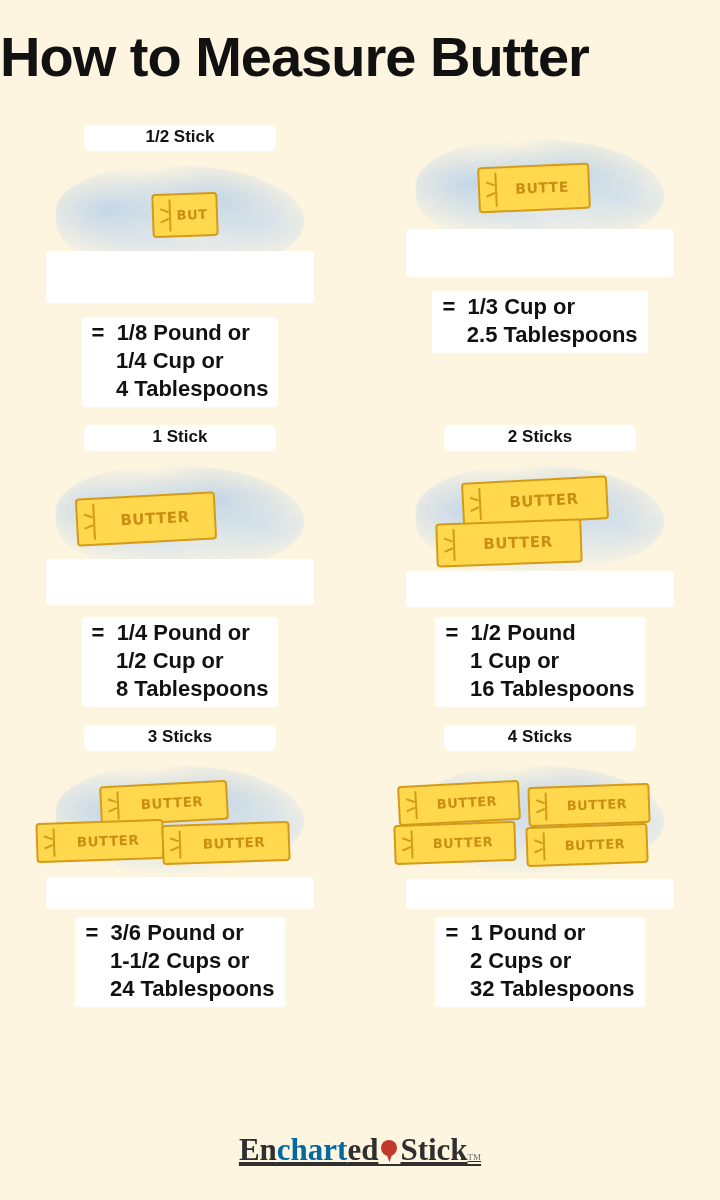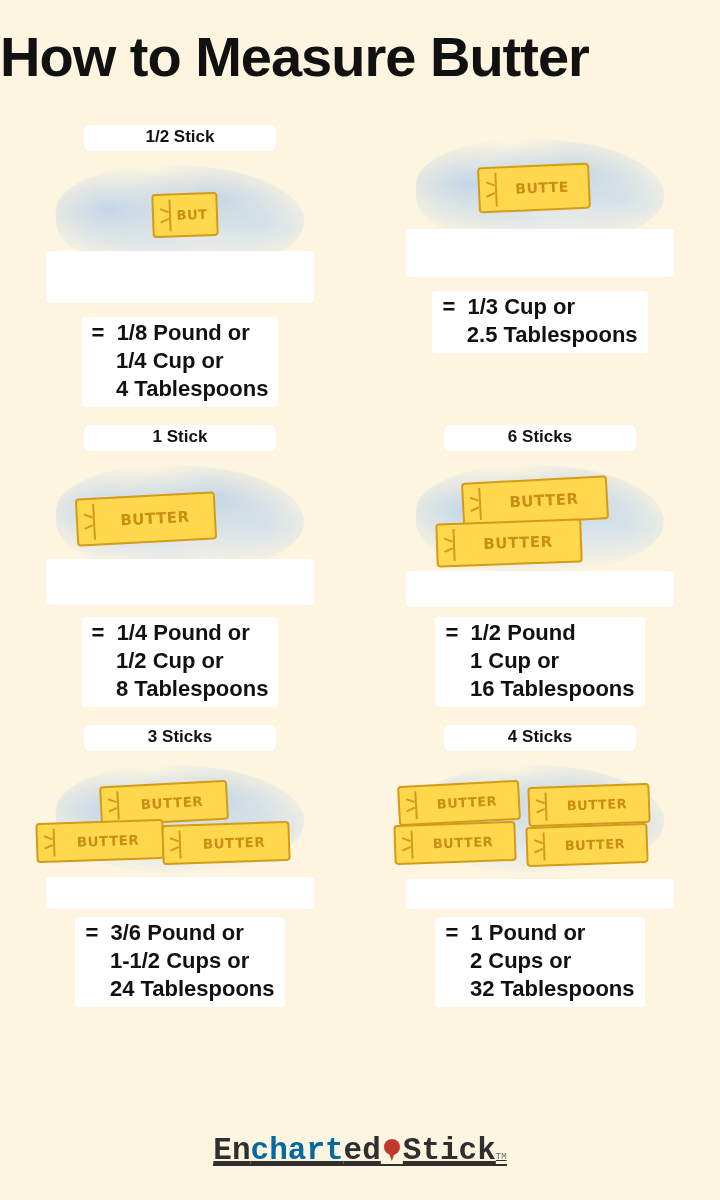--- a/index.html
+++ b/index.html
@@ -180,21 +180,21 @@
   
   .footer {
     position: absolute;
     left: 0; right: 0;
     bottom: 34px;
     text-align: center;
   }
   .logo {
     display: inline-block;
     position: relative;
-    font-family: Liberation Mono, monospace;
+    font-family: Liberation Serif, serif;
     font-size: 31px;
     letter-spacing: 0px;
     color: #2f2f2f;
   }
   .logo .under {
     display: block;
     height: 2px;
     background: #2f2f2f;
     margin-top: -4px;
   }
@@ -307,21 +307,21 @@
         <div class="measure-inner">
           <div class="measure-line">=  1/4 Pound or</div>
           <div class="measure-line">    1/2 Cup or</div>
           <div class="measure-line">    8 Tablespoons</div>
         </div>
       </div>
     </div>
 
     <div class="cell">
       <div class="heading-wrap">
-        <div class="cell-heading">6 Sticks</div>
+        <div class="cell-heading">2 Sticks</div>
       </div>
       <div class="art">
         <div class="watercolor"></div>
         <div class="white-band" style="left:50%; top:112px; width:268px; height:36px;"></div>
         <div class="sticks">
           <div class="stick" style="left:102px; top:20px; width:146px; height:44px; transform:rotate(-3deg);">
             <div class="fold"></div>
             <div class="label" style="font-size:15px; padding-left:18px;">BUTTER</div>
           </div>
           <div class="stick" style="left:76px; top:62px; width:146px; height:44px; transform:rotate(-2deg);">

